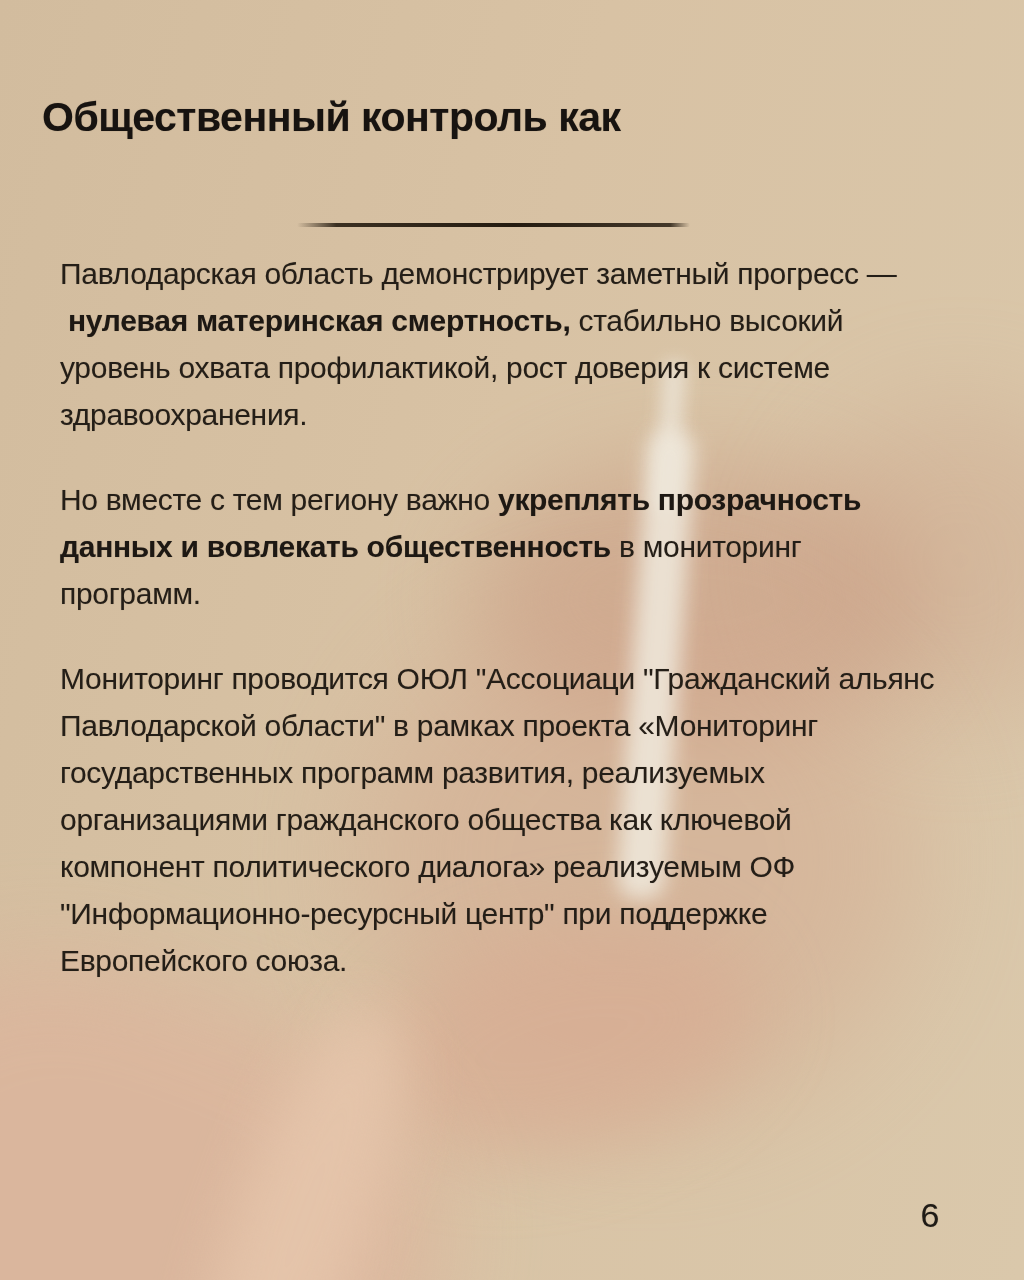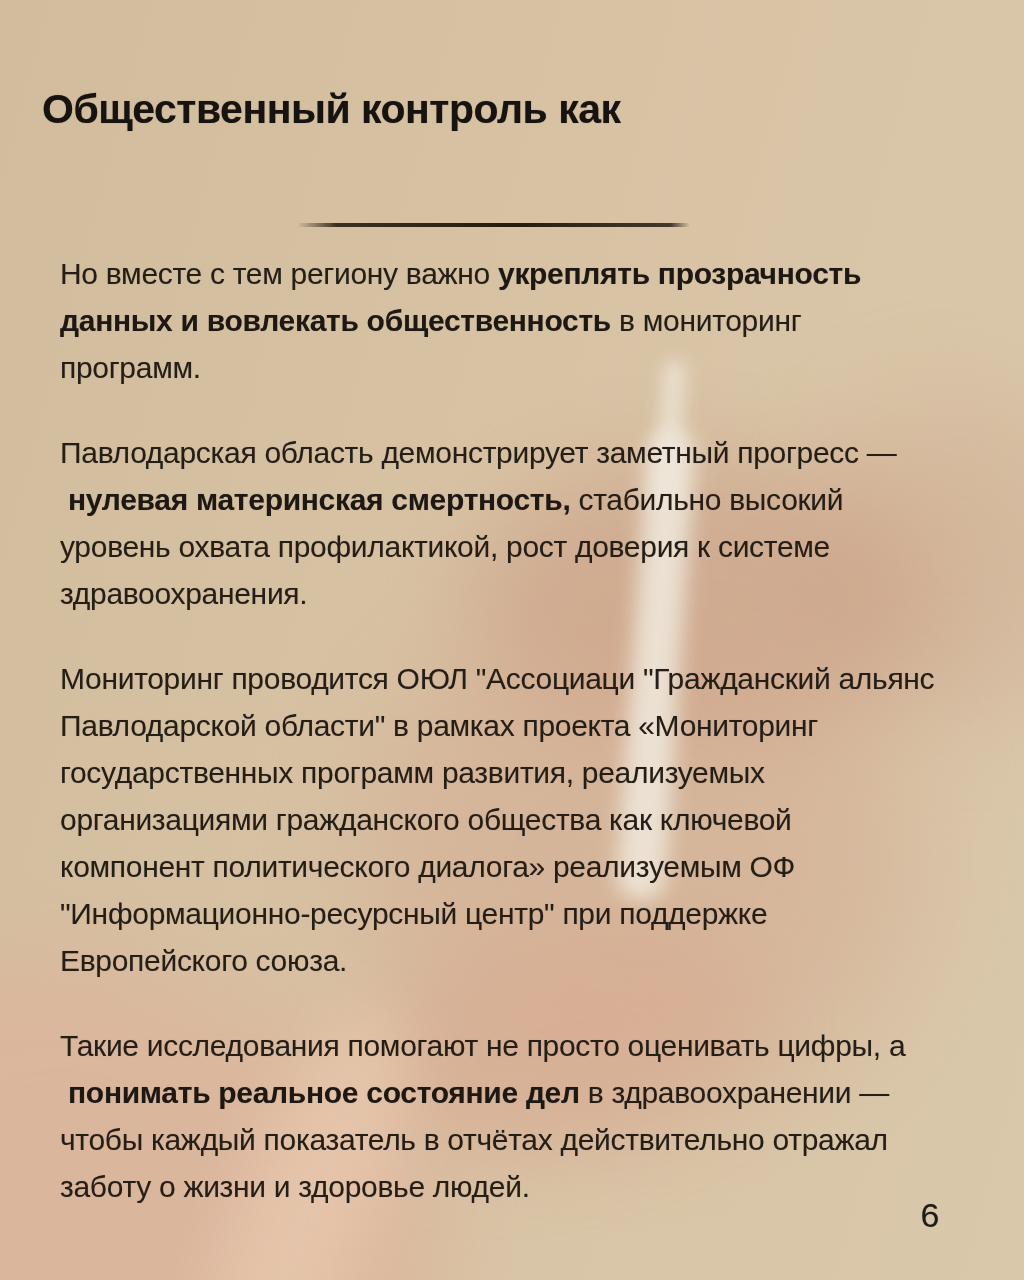--- a/index.html
+++ b/index.html
@@ -54,21 +54,21 @@
   .syringe-tip {
     position: absolute;
     left: 658px; top: 360px; width: 24px; height: 150px;
     background: #ece4d6; filter: blur(8px); opacity: .8;
     transform: rotate(4deg); border-radius: 10px;
   }
   
   .content { position: absolute; inset: 0; }
   h1.title {
     position: absolute;
-    left: 42px; top: 76px;
+    left: 42px; top: 84px;
     margin: 0;
     font-size: 41px;
     line-height: 67px;
     font-weight: 700;
     letter-spacing: -0.5px;
     color: #171310;
     text-shadow: 0 0 1px rgba(30,20,10,.35);
   }
   .title-underline {
     position: absolute;
@@ -120,36 +120,32 @@
     <div class="syringe-body"></div>
   </div>
 
   <div class="content">
 
     <h1 class="title"><span>Общественный контроль как</span><br></h1>
 
     <div class="title-underline"></div>
 
     <div class="paragraphs">
-      <p><span>Но вместе с тем региону важно </span><b>укреплять прозрачность
-данных и вовлекать общественность</b><span> в мониторинг
-программ.</span></p>
       <p><span>Павлодарская область демонстрирует заметный прогресс —
 &nbsp;</span><b>нулевая материнская смертность,</b><span> стабильно высокий
 уровень охвата профилактикой, рост доверия к системе
 здравоохранения.</span></p>
+      <p><span>Но вместе с тем региону важно </span><b>укреплять прозрачность
+данных и вовлекать общественность</b><span> в мониторинг
+программ.</span></p>
       <p><span>Мониторинг проводится ОЮЛ "Ассоциаци "Гражданский альянс
 Павлодарской области" в рамках проекта «Мониторинг
 государственных программ развития, реализуемых
 организациями гражданского общества как ключевой
 компонент политического диалога» реализуемым ОФ
 "Информационно-ресурсный центр" при поддержке
 Европейского союза.</span><b></b><span></span></p>
-      <p><span>Такие исследования помогают не просто оценивать цифры, а
-&nbsp;</span><b>понимать реальное состояние дел</b><span> в здравоохранении —
-чтобы каждый показатель в отчётах действительно отражал
-заботу о жизни и здоровье людей.</span></p>
     </div>
 
     <div class="page-number">6</div>
 
   </div>
 </div>
 
 </body></html>

